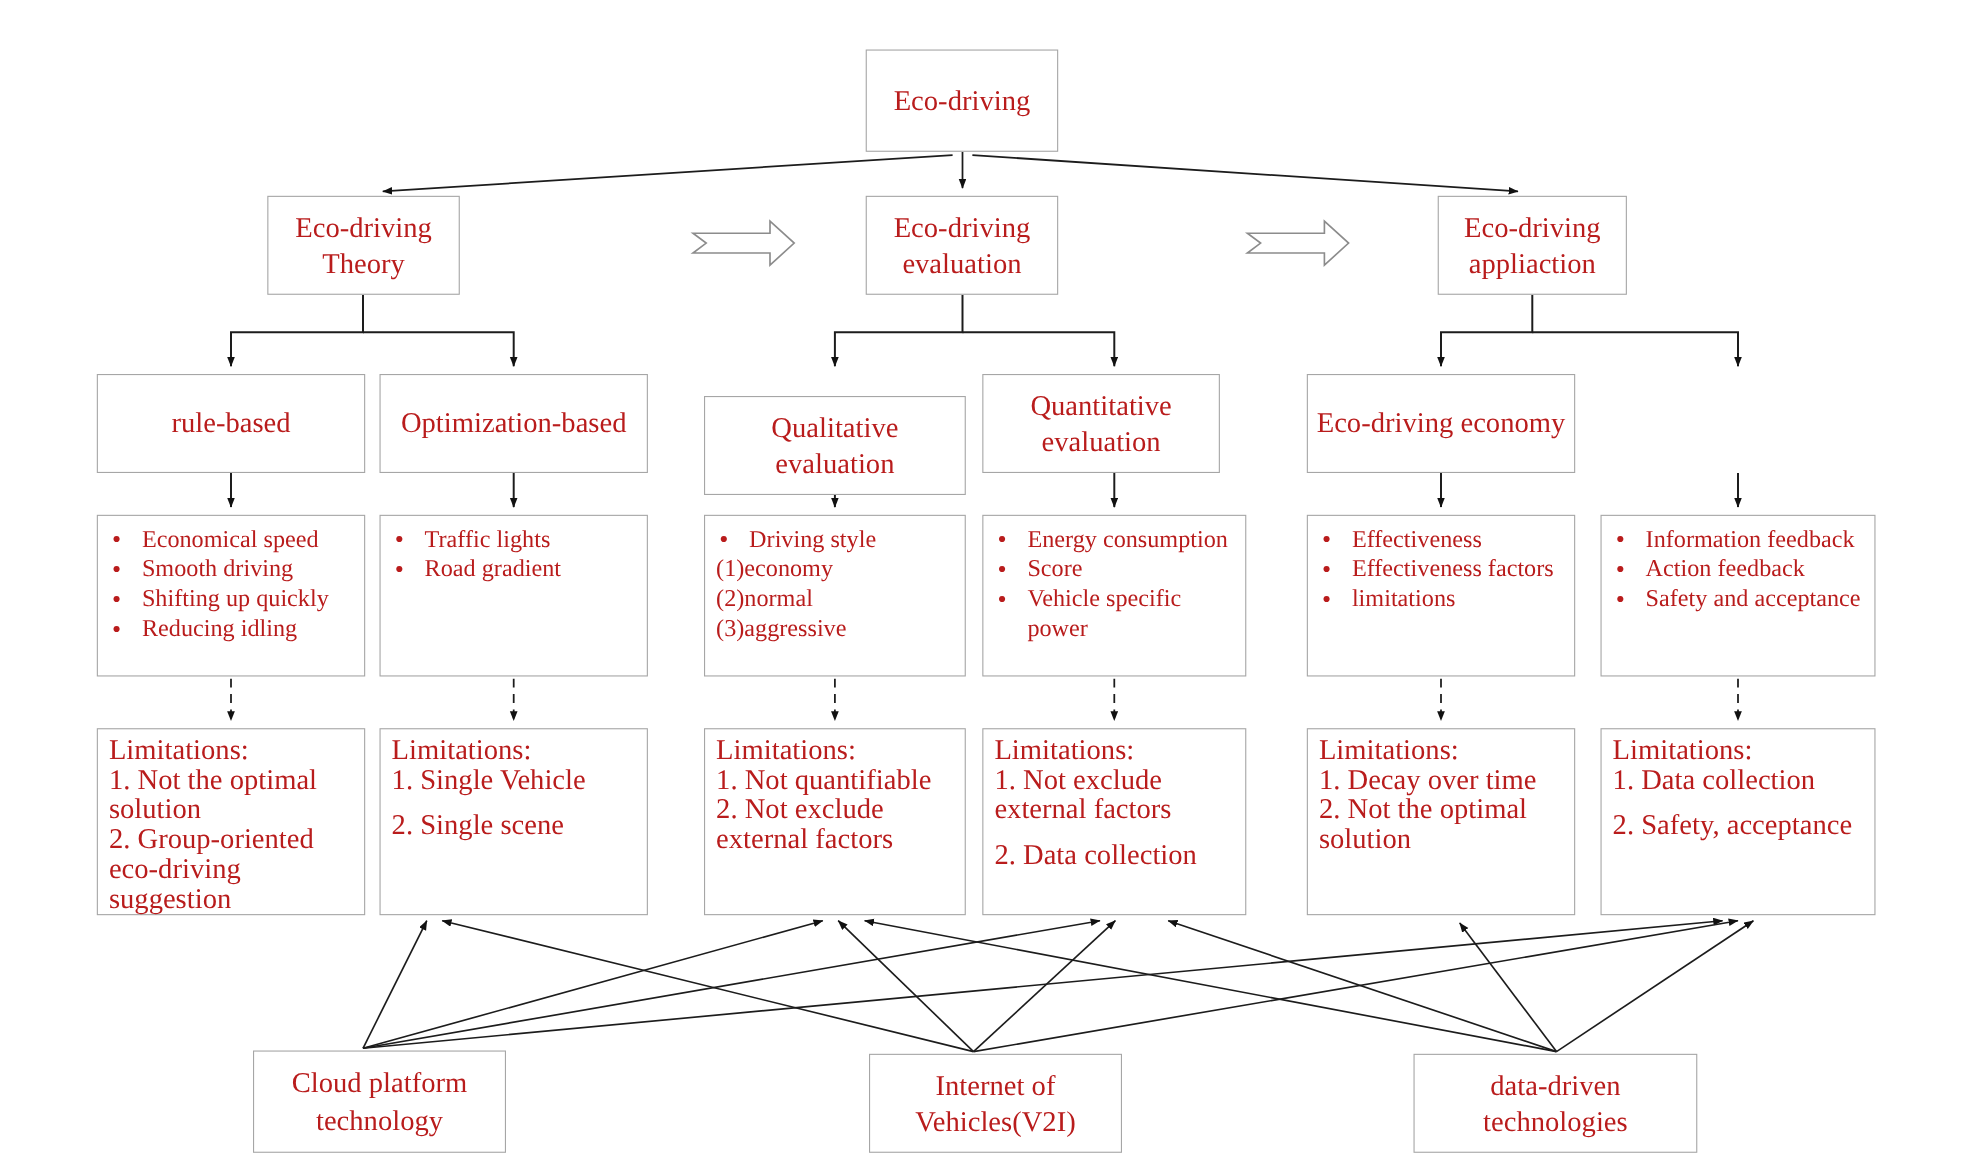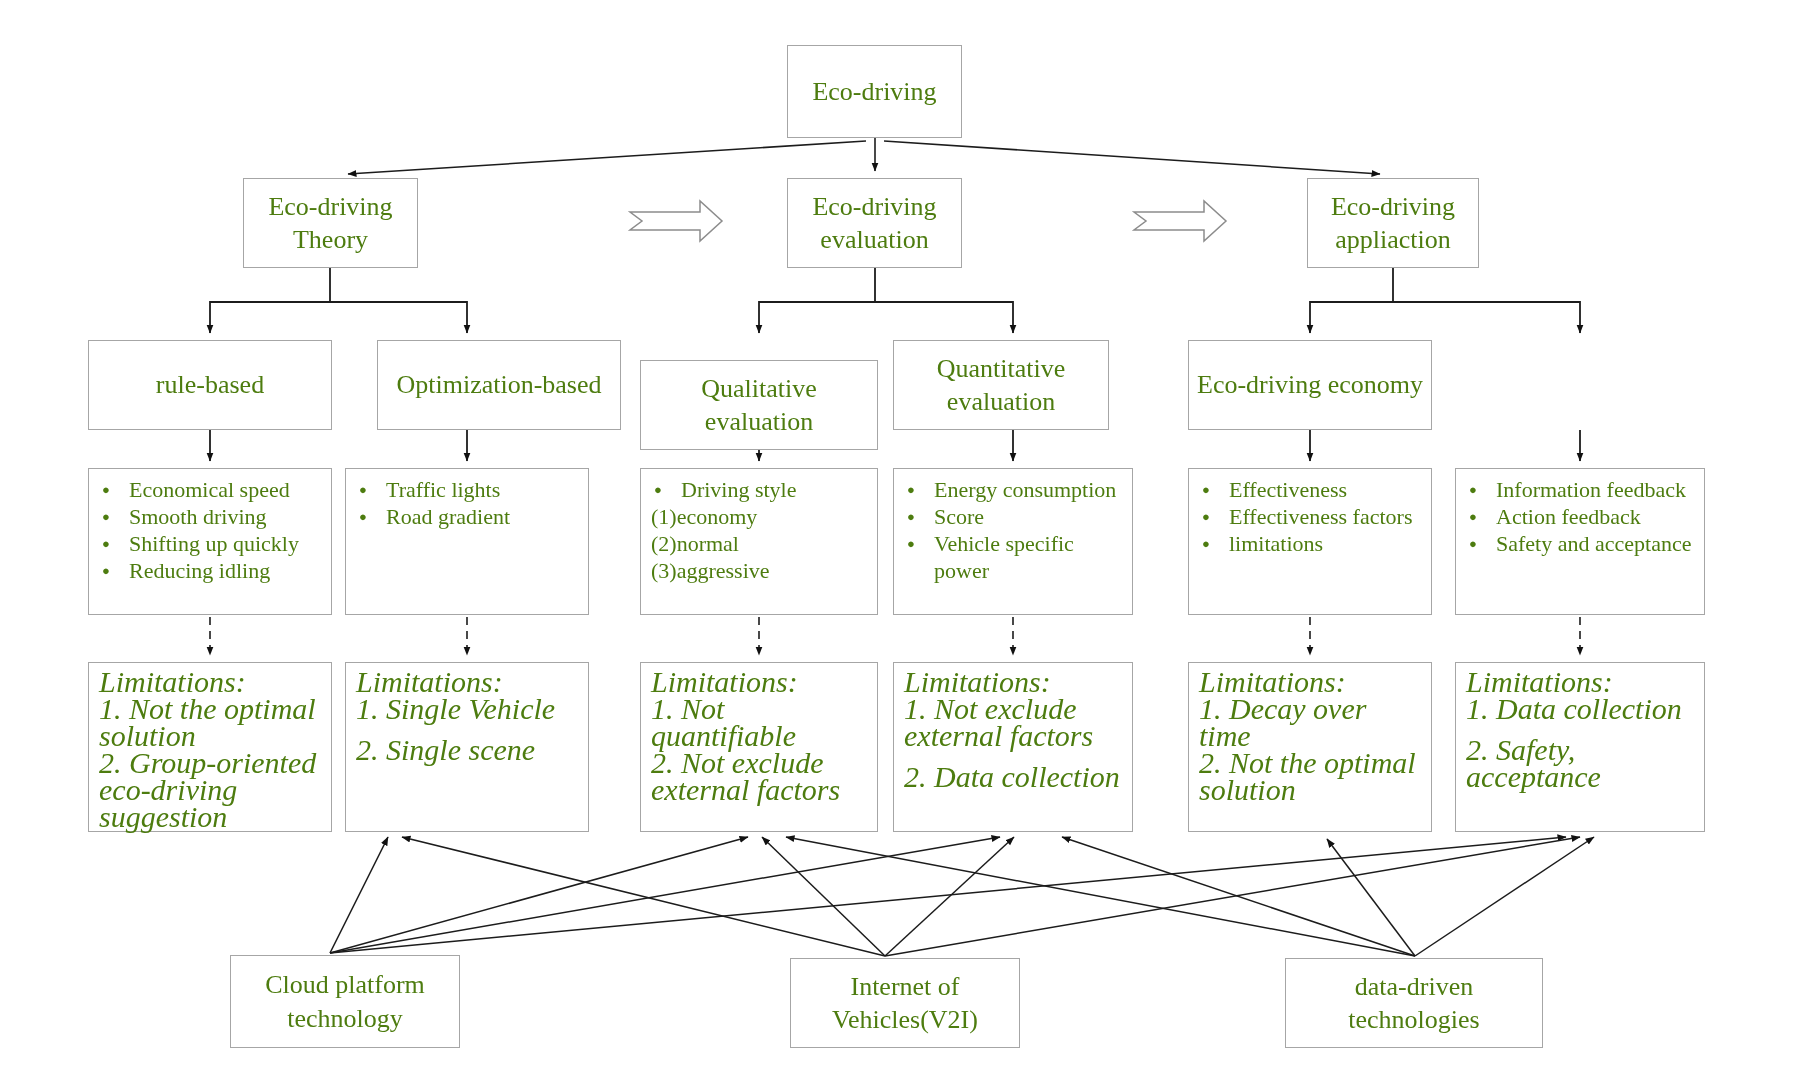--- a/index.html
+++ b/index.html
@@ -10,30 +10,30 @@
     font-family:"Liberation Serif","DejaVu Serif",serif;
     color:#111;
     overflow:hidden;
   }
   svg.overlay{position:absolute;left:0;top:0;width:1799px;height:1067px;pointer-events:none;}
   .box{
     position:absolute;
     background:#ffffff;
     border:1px solid #a6a6a6;
     box-sizing:border-box;
-    color:#4d7c0f;
+    color:#b91c1c;
   }
   .titlebox{
     display:flex;align-items:center;justify-content:center;
     text-align:center;
     font-size:26px;line-height:1.28;
     padding:2px 8px;
   }
   .listbox{padding:7px 8px 6px 10px;font-size:22px;line-height:27px;}
-  .limbox{padding:5px 8px 5px 10px;font-size:30px;line-height:27px;font-style:italic;}
+  .limbox{padding:5px 8px 5px 10px;font-size:26px;line-height:27px;}
   .b-item{display:flex;align-items:flex-start;}
   .b-item .dot{flex:none;width:27px;font-size:13px;line-height:27px;text-align:left;padding-left:3px;}
   .b-item .dot.nodot{width:0;padding:0;}
   .b-item .btext{flex:1;}
   .l-line{min-height:5px;}
   .l-line.gap{height:14px;}
 </style>
 </head>
 <body>
 
@@ -113,21 +113,21 @@
   <div class="box titlebox" style="left:787px;top:178px;width:175px;height:90px;">
     <span>Eco-driving evaluation</span>
   </div>
   <div class="box titlebox" style="left:1307px;top:178px;width:172px;height:90px;text-align:center;">
     <span>Eco-driving appliaction</span>
   </div>
 
   <div class="box titlebox" style="left:88px;top:340px;width:244px;height:90px;">
     <span>rule-based</span>
   </div>
-  <div class="box titlebox" style="left:345px;top:340px;width:244px;height:90px;margin-left:32px;">
+  <div class="box titlebox" style="left:345px;top:340px;width:244px;height:90px;">
     <span>Optimization-based</span>
   </div>
   <div class="box titlebox" style="left:640px;top:340px;width:238px;height:90px;margin-top:20px;">
     <span>Qualitative evaluation</span>
   </div>
   <div class="box titlebox" style="left:893px;top:340px;width:216px;height:90px;">
     <span>Quantitative evaluation</span>
   </div>
   <div class="box titlebox" style="left:1188px;top:340px;width:244px;height:90px;">
     <span>Eco-driving economy</span>

